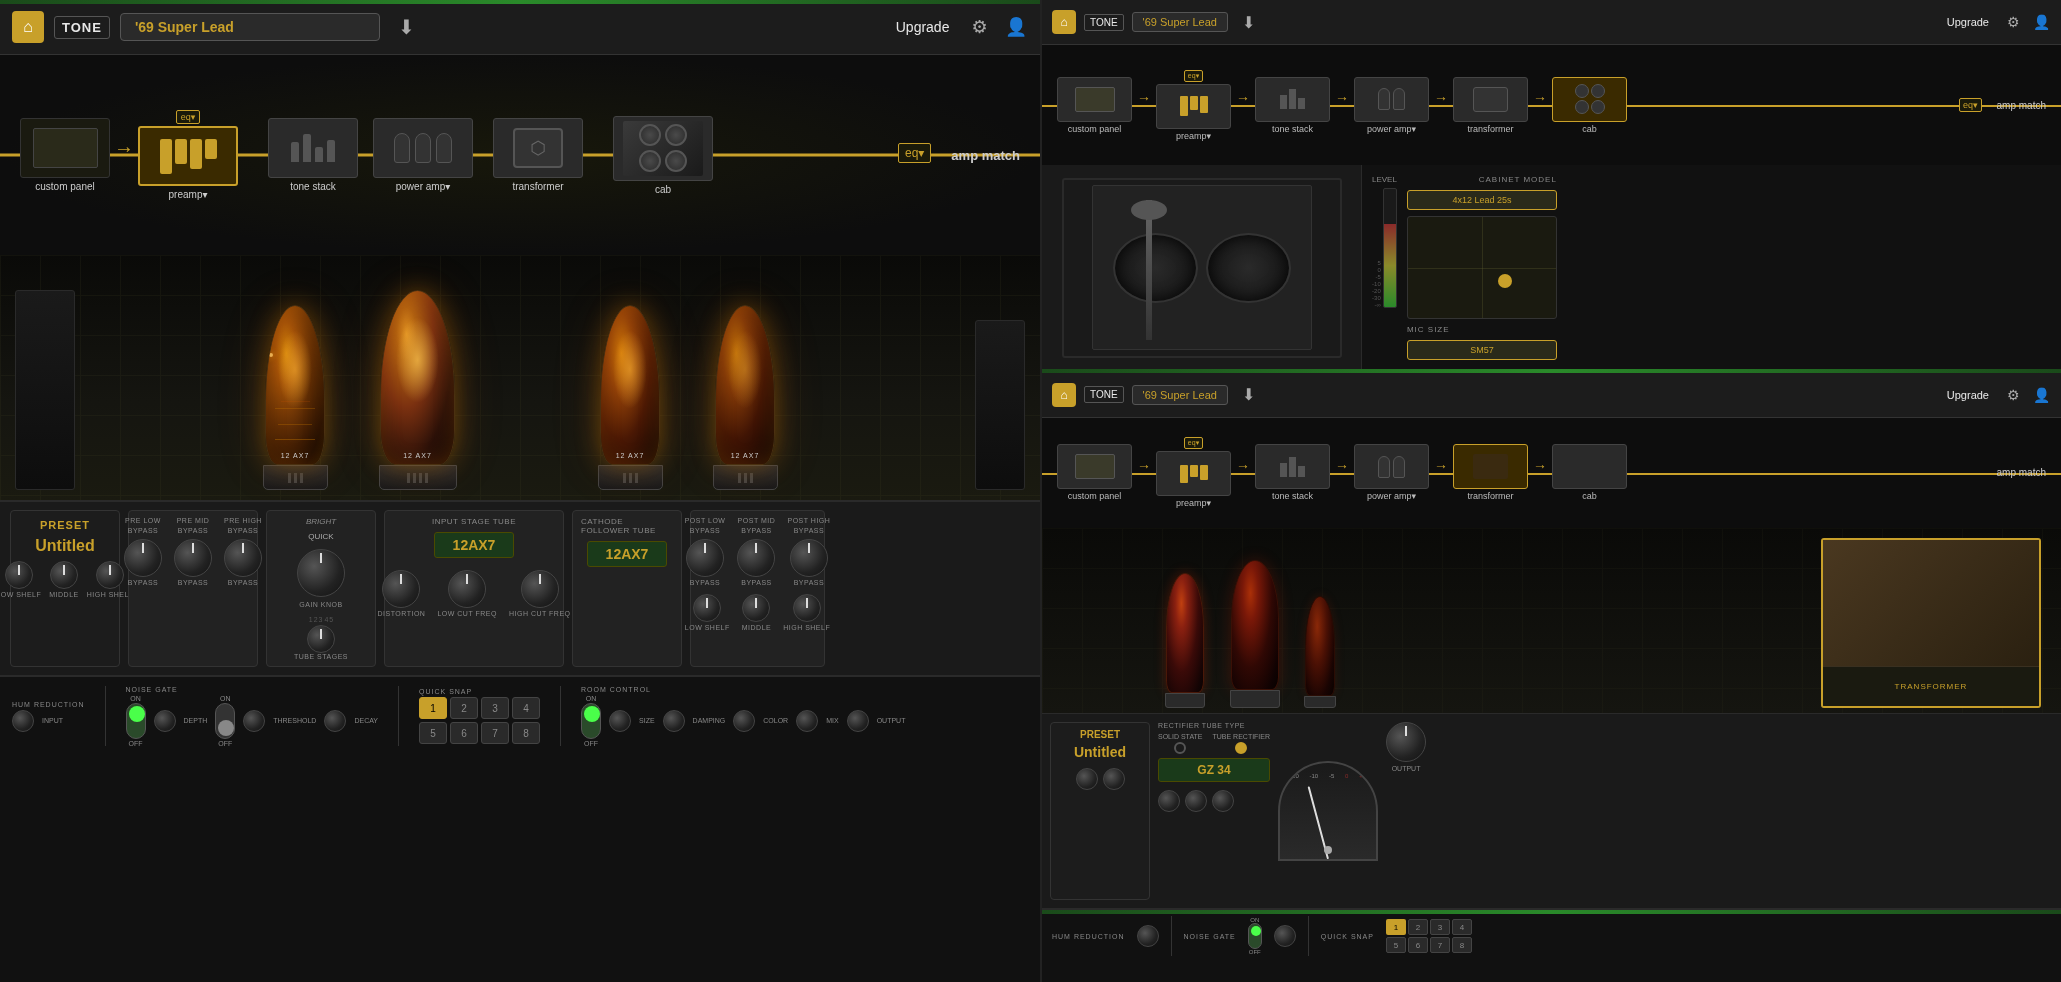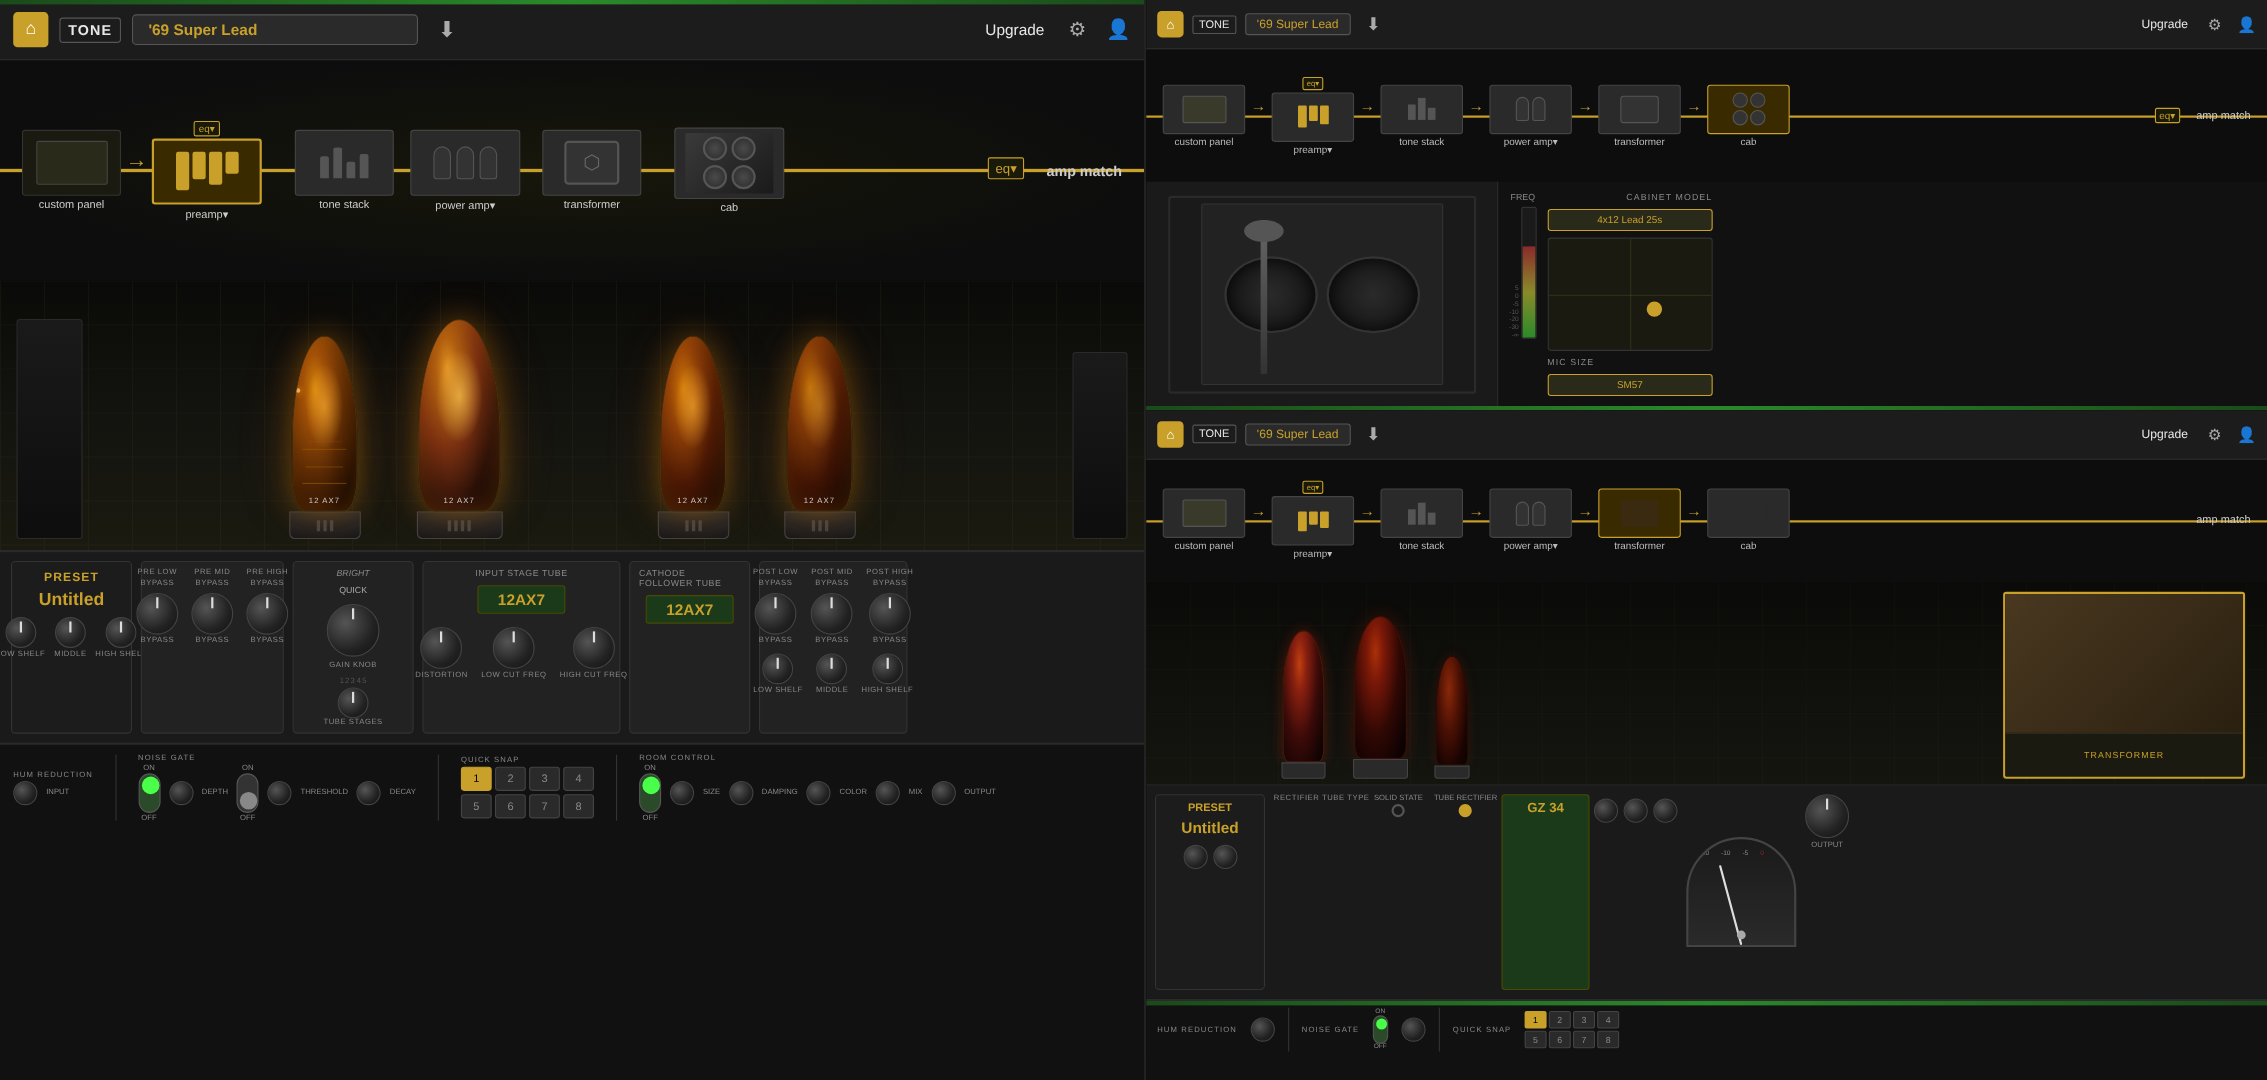--- a/index.html
+++ b/index.html
@@ -1181,21 +1181,21 @@
               <div style="width:85px;height:70px;background:radial-gradient(circle,#2a2a2a,#111);border:2px solid #333;border-radius:50%;box-shadow:inset 0 0 15px rgba(0,0,0,0.8);"></div>
               <div style="width:85px;height:70px;background:radial-gradient(circle,#2a2a2a,#111);border:2px solid #333;border-radius:50%;box-shadow:inset 0 0 15px rgba(0,0,0,0.8);"></div>
             </div>
           </div>
         </div>
       </div>
 
       <div style="flex:1;padding:10px;display:flex;gap:10px;">
 
         <div style="display:flex;flex-direction:column;align-items:center;gap:4px;">
-          <div style="color:#888;font-size:8px;">FREQ</div>
+          <div style="color:#888;font-size:8px;">LEVEL</div>
           <div style="display:flex;gap:2px;height:120px;align-items:flex-end;">
             <div style="display:flex;flex-direction:column;gap:1px;height:100%;justify-content:flex-end;">
               <div style="color:#555;font-size:6px;text-align:right;">5</div>
               <div style="color:#555;font-size:6px;text-align:right;">0</div>
               <div style="color:#555;font-size:6px;text-align:right;">-5</div>
               <div style="color:#555;font-size:6px;text-align:right;">-10</div>
               <div style="color:#555;font-size:6px;text-align:right;">-20</div>
               <div style="color:#555;font-size:6px;text-align:right;">-30</div>
               <div style="color:#555;font-size:6px;text-align:right;">-∞</div>
             </div>
@@ -1334,21 +1334,21 @@
 
       <div class="preset-section-right" style="flex-shrink:0;">
         <div style="color:#c8a02a;font-size:10px;font-weight:bold;">PRESET</div>
         <div style="color:#c8a02a;font-size:14px;font-weight:bold;">Untitled</div>
         <div style="display:flex;gap:5px;margin-top:4px;">
           <div class="small-knob"></div>
           <div class="small-knob"></div>
         </div>
       </div>
 
-      <div style="display:flex;gap:4px;min-width:80px;flex-shrink:0;">
+      <div style="display:flex;flex-direction:column;gap:4px;min-width:80px;flex-shrink:0;">
         <div style="color:#888;font-size:7px;letter-spacing:0.5px;">RECTIFIER TUBE TYPE</div>
         <div style="display:flex;gap:10px;">
           <div class="rectifier-option">
             <div style="color:#888;font-size:7px;">SOLID STATE</div>
             <div class="rectifier-dot"></div>
           </div>
           <div class="rectifier-option">
             <div style="color:#888;font-size:7px;">TUBE RECTIFIER</div>
             <div class="rectifier-dot active"></div>
           </div>

